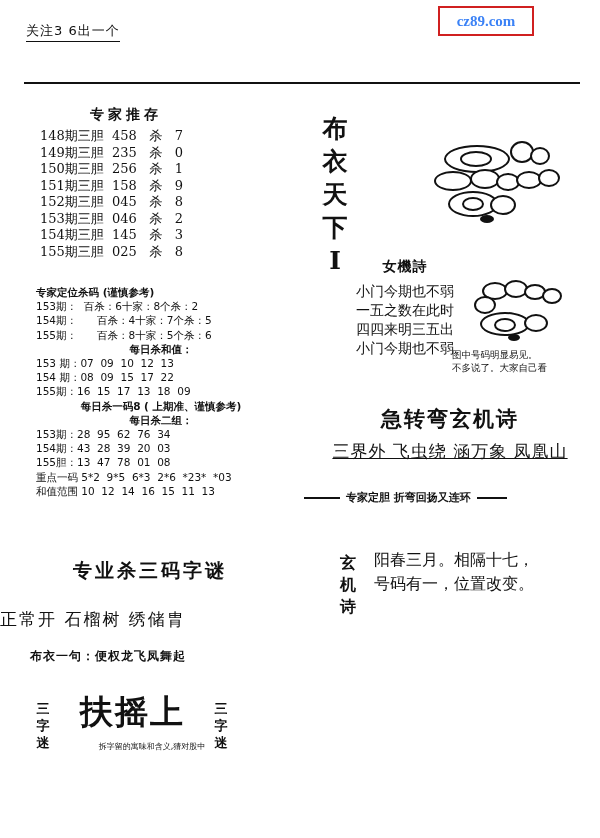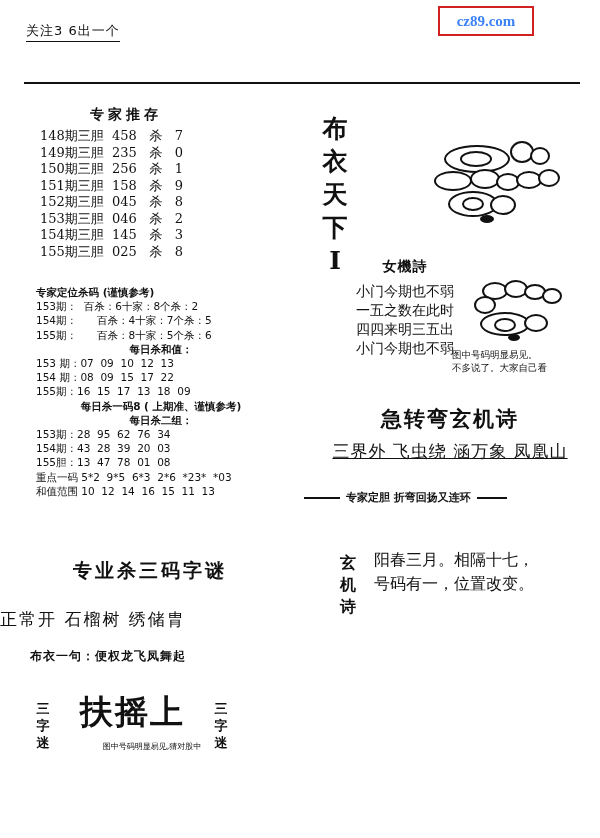--- a/index.html
+++ b/index.html
@@ -196,21 +196,21 @@
     <span class="c">重点一码 5*2  9*5  6*3  2*6  *23*  *03</span>
     <span class="c">和值范围 10  12  14  16  15  11  13</span>
   </div>
 
   <div class="zimi-title">专业杀三码字谜</div>
   <div class="zimi-words">正常开  石榴树  绣储胄</div>
   <div class="buyi-line">布衣一句：便权龙飞凤舞起</div>
   <div class="sanzi-l">三字迷</div>
   <div class="sanzi-r">三字迷</div>
   <div class="big-word">扶摇上</div>
-  <div class="big-word-sub">图中号码明显易见,猜对股中</div>
+  <div class="big-word-sub">拆字留的寓味和含义,猜对股中</div>
 
   <div class="by-vert">布衣天下Ⅰ</div>
 
   <div class="grp" style="left:430px;top:135px;width:160px;height:100px;">
     <div class="blob" style="left:14px;top:10px;width:62px;height:24px;"></div>
     <div class="blob" style="left:30px;top:16px;width:28px;height:12px;"></div>
     <div class="blob" style="left:80px;top:6px;width:20px;height:18px;"></div>
     <div class="blob" style="left:100px;top:12px;width:16px;height:14px;"></div>
     <div class="blob" style="left:4px;top:36px;width:34px;height:16px;"></div>
     <div class="blob" style="left:40px;top:34px;width:26px;height:16px;"></div>

